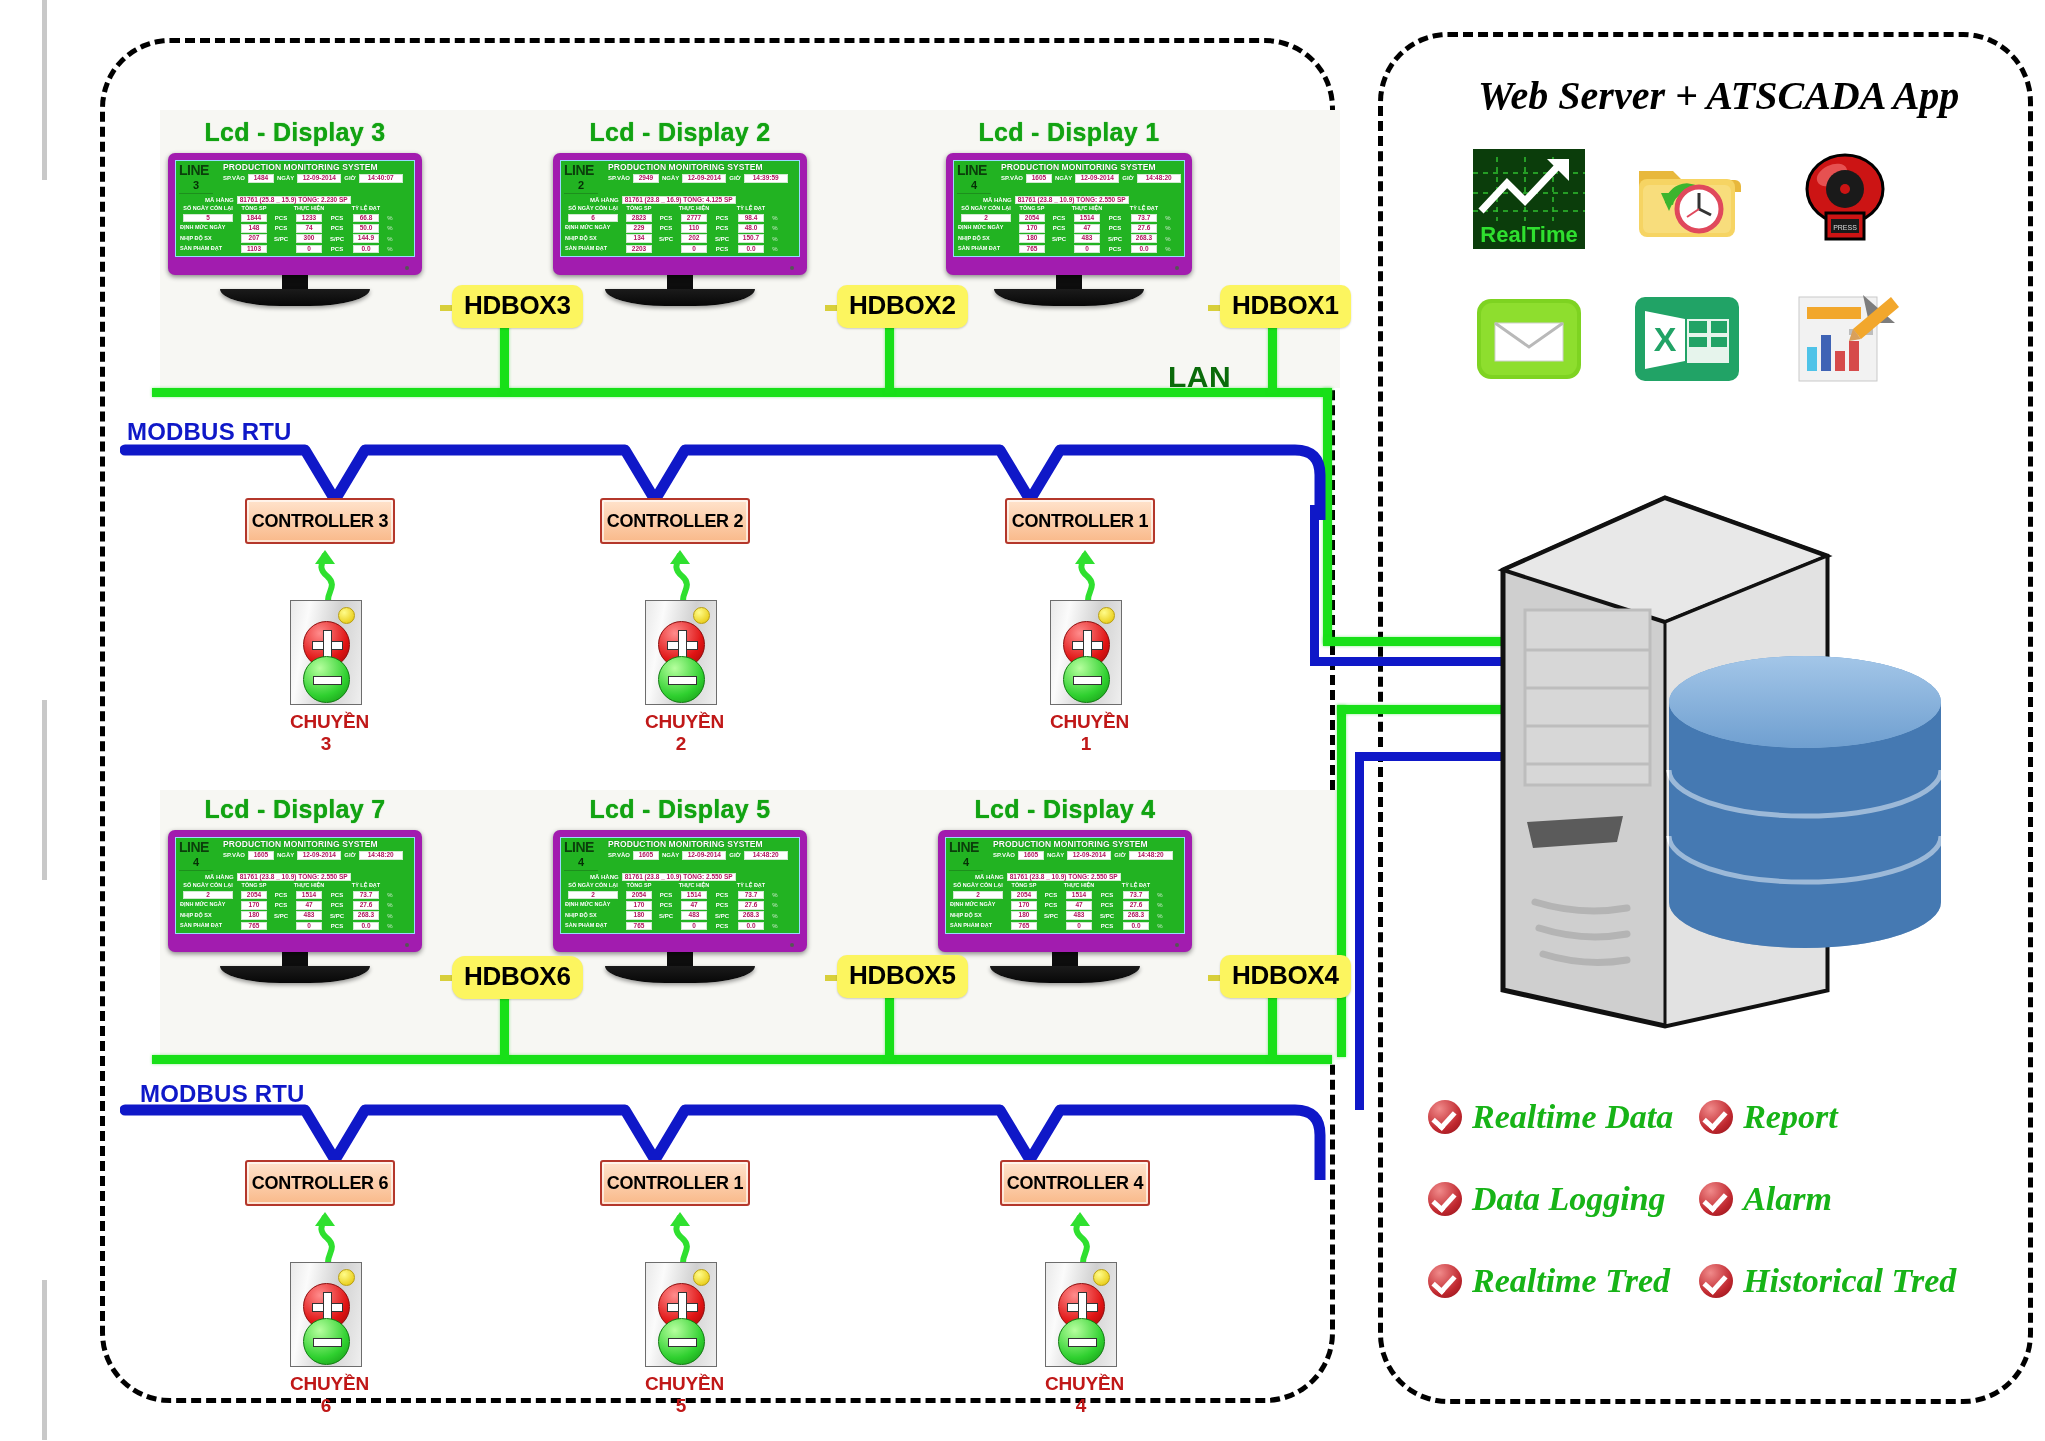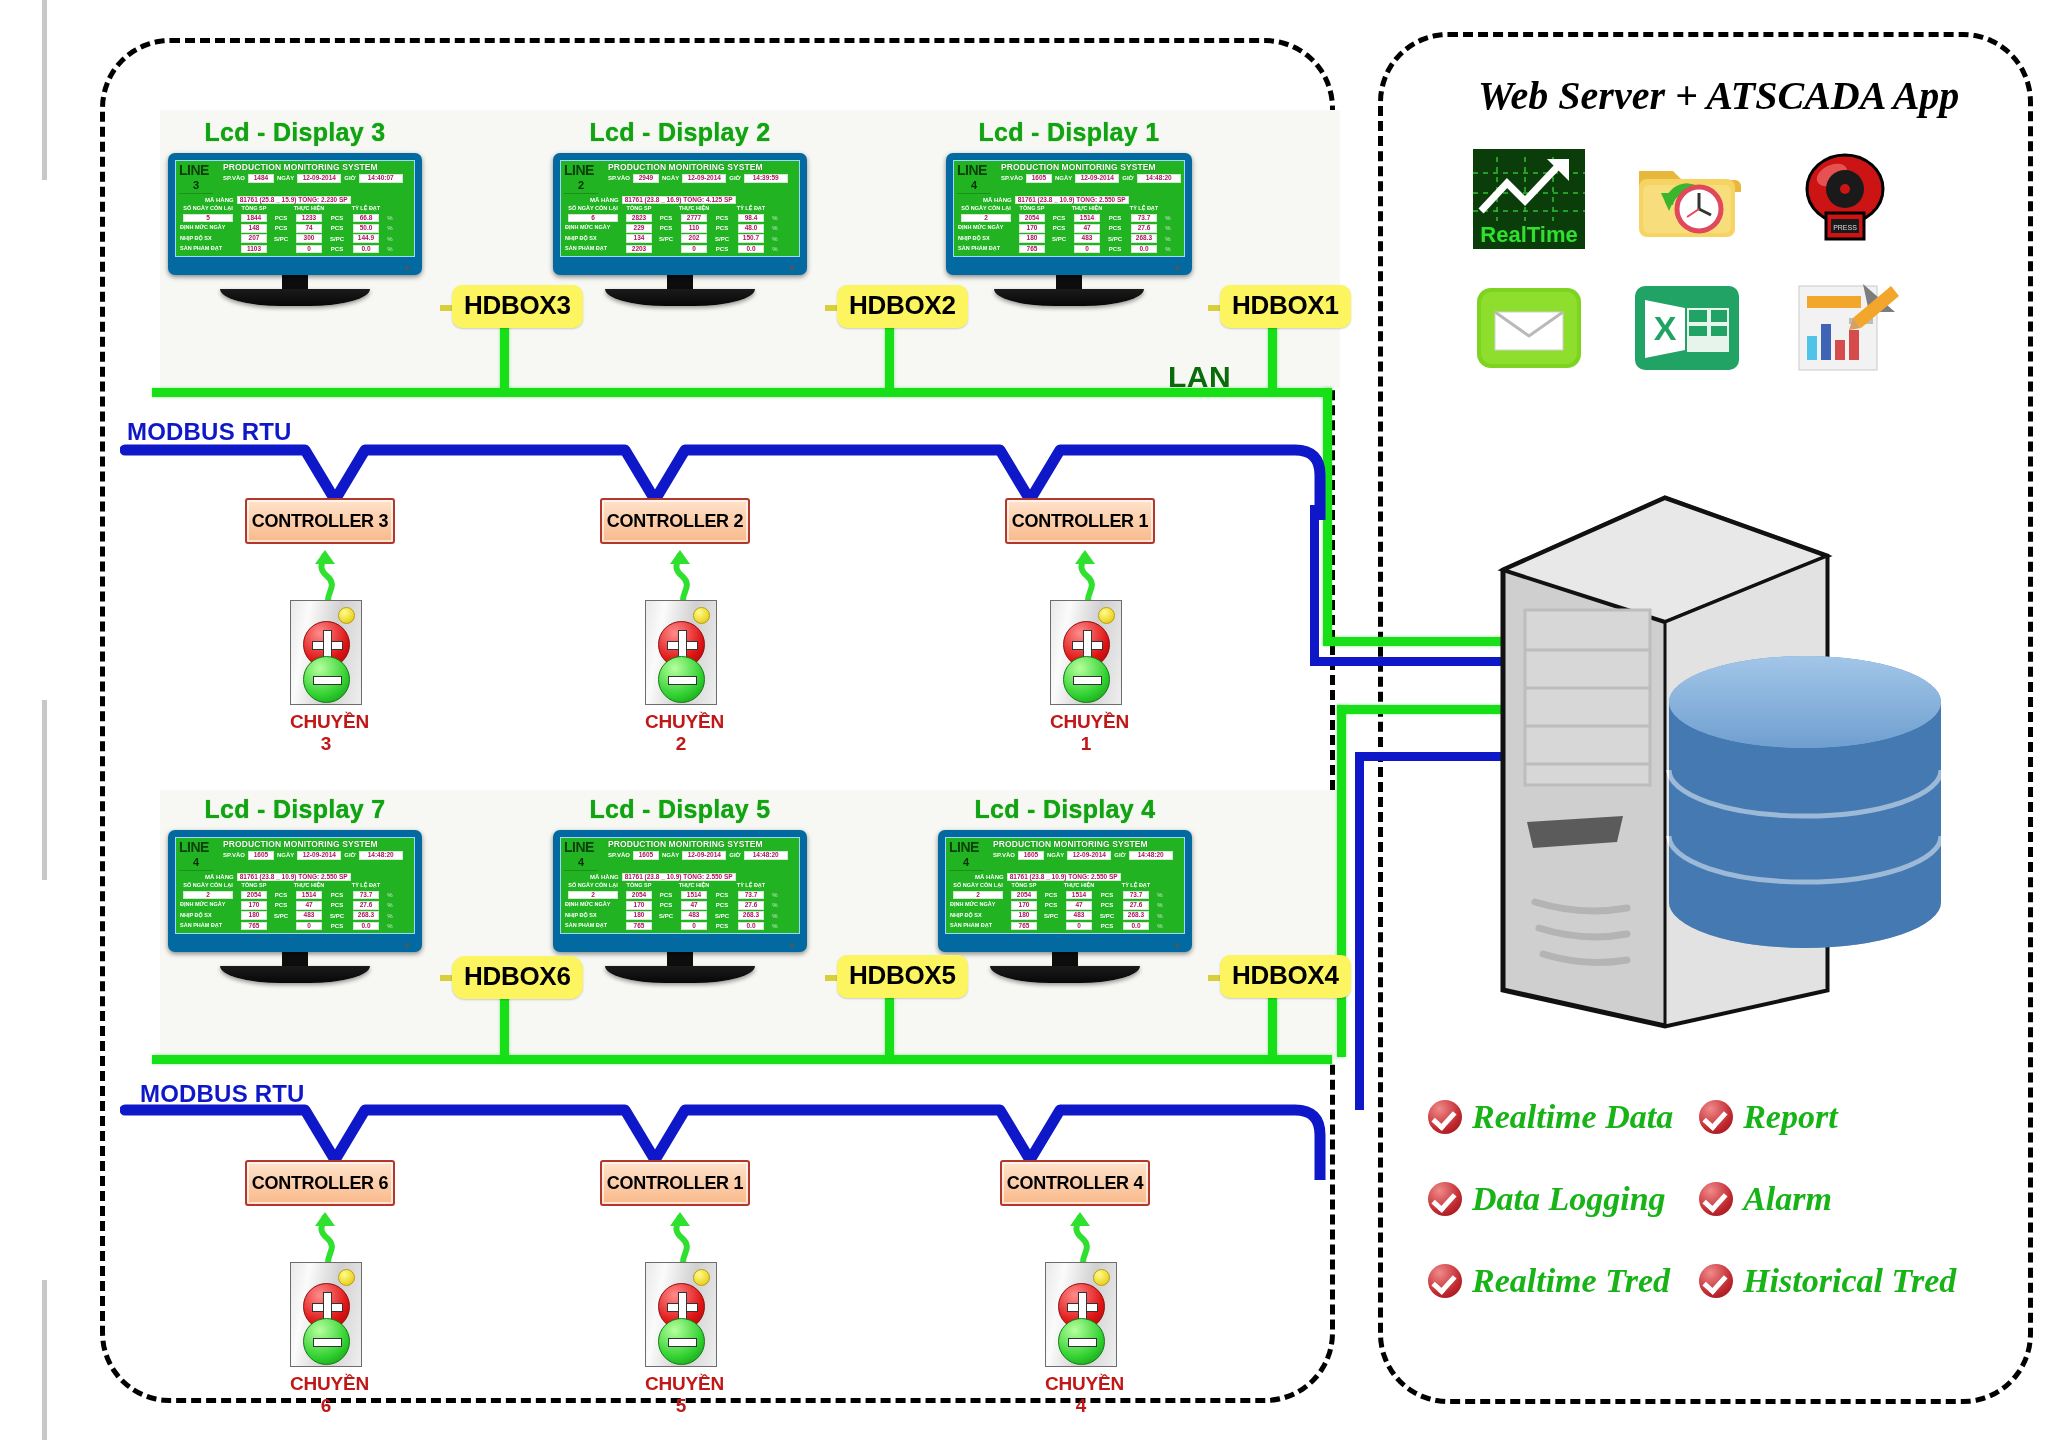--- a/index.html
+++ b/index.html
@@ -29,21 +29,21 @@
   .mon-band { position:absolute; background:#f7f7f3; }
 
   
   .monitor { position:absolute; width:254px; }
   .mon-title {
     text-align:center; color:#12a312; font-weight:bold;
     font-size:25px; letter-spacing:.3px; margin-bottom:6px;
     text-shadow:0 0 1px #12a312;
   }
   .mon-bezel {
-    background:#0369a1; border-radius:7px; padding:7px 7px 18px 7px;
+    background:#a21caf; border-radius:7px; padding:7px 7px 18px 7px;
     box-shadow:0 2px 5px rgba(0,0,0,.45);
     position:relative;
   }
   .mon-bezel::after{
     content:""; position:absolute; right:13px; bottom:5px;
     width:4px; height:4px; border-radius:50%; background:#555;
   }
   .mon-screen {
     background:#22b322; border:1px solid #9ad8ff;
     padding:2px 3px 3px 3px; font-size:6px; color:#fff;
@@ -158,21 +158,21 @@
     font-weight:bold; font-size:19px; letter-spacing:-.2px;
   }
   .zigzag { position:absolute; }
 
   
   .sv-title {
     position:absolute; font-family:"Liberation Serif", serif;
     font-style:italic; font-weight:bold; font-size:40px; color:#000;
     white-space:nowrap;
   }
-  .icon-grid { position:absolute; display:grid; grid-template-columns:repeat(3,1fr); gap:11px 40px; }
+  .icon-grid { position:absolute; display:grid; grid-template-columns:repeat(3,1fr); gap:22px 40px; }
   .icon-cell { width:118px; height:118px; display:flex; align-items:center; justify-content:center; }
 
   .feat-grid {
     position:absolute; display:grid; grid-template-columns:auto auto;
     gap:44px 26px; align-items:center;
   }
   .feat { display:flex; align-items:center; gap:10px; }
   .feat-check {
     width:34px; height:34px; border-radius:50%; flex:0 0 34px;
     background:radial-gradient(circle at 34% 26%,#f08a8a,#c0282f 62%,#8d1018);

